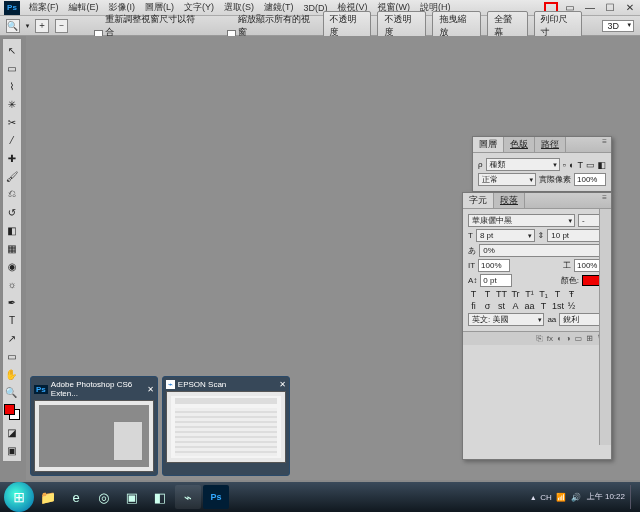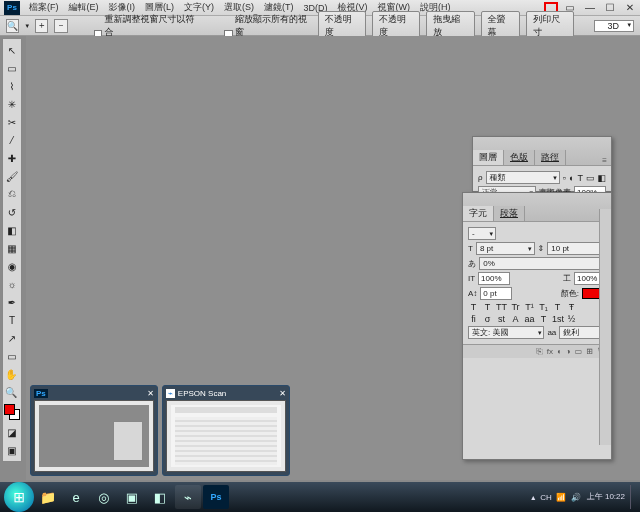--- a/index.html
+++ b/index.html
@@ -13,36 +13,36 @@
   .win-ctrl { display: flex; }
   .win-ctrl span { width: 20px; text-align: center; font-size: 10px; }
   .red-marker { width: 14px; height: 12px; border: 2px solid #e00; margin-right: 2px; }
 
   
   .optbar { height: 20px; background: linear-gradient(#dcdcdc,#cacaca); border-bottom: 1px solid #999; display: flex; align-items: center; font-size: 9px; color: #222; gap: 6px; padding: 0 6px; }
   .optbar .tool-ic { width: 14px; height: 14px; border: 1px solid #888; background: #eee; display: flex; align-items: center; justify-content: center; font-size: 9px; }
   .optbar .chk { display: flex; align-items: flex-end; gap: 2px; margin-left: 20px; }
   .optbar .chk .box { width: 9px; height: 9px; border: 1px solid #777; background: #fff; }
   .optbar .btn { padding: 1px 6px; border: 1px solid #888; background: linear-gradient(#e8e8e8,#d0d0d0); border-radius: 2px; }
-  .optbar .sel { border: 1px solid #888; background: #fff; padding: 0 14px 0 12px; position: relative; margin-left: 8px; }
+  .optbar .sel { border: 1px solid #888; background: #fff; padding: 0 14px 0 4px; position: relative; margin-left: 8px; }
   .optbar .sel::after { content: "▾"; position: absolute; right: 2px; font-size: 7px; }
 
   
   .docarea { position: absolute; left: 26px; top: 36px; right: 0; bottom: 32px; background: #8f8f8f; }
 
   
   .toolbox { position: absolute; left: 2px; top: 38px; width: 20px; background: #d7d7d7; border: 1px solid #888; display: flex; flex-direction: column; padding: 2px 0; }
   .toolbox .t { width: 16px; height: 16px; margin: 1px auto; font-size: 10px; color: #222; display: flex; align-items: center; justify-content: center; border: 1px solid transparent; }
   .swatch { width: 16px; height: 16px; position: relative; margin: 3px auto; }
   .swatch .fg { position: absolute; width: 11px; height: 11px; background: #e00; border: 1px solid #000; top: 0; left: 0; }
   .swatch .bg { position: absolute; width: 11px; height: 11px; background: #fff; border: 1px solid #000; bottom: 0; right: 0; }
 
   
   .panel-grp { position: absolute; background: #d7d7d7; border: 1px solid #777; font-size: 9px; color: #222; box-shadow: 2px 2px 4px rgba(0,0,0,.3); }
-  .panel-tabs { height: 29px; background: linear-gradient(#ccc,#bbb); display: flex; align-items: flex-end; border-bottom: 1px solid #999; }
+  .panel-tabs { height: 16px; background: linear-gradient(#ccc,#bbb); display: flex; align-items: flex-start; border-bottom: 1px solid #999; }
   .panel-tabs .tab { padding: 1px 6px; background: #d7d7d7; border-right: 1px solid #999; }
   .panel-tabs .tab.inactive { background: #bfbfbf; text-decoration: underline; }
   .panel-tabs .icons { margin-left: auto; display: flex; gap: 3px; padding-right: 4px; font-size: 8px; color: #555; }
   .panel-body { padding: 3px 5px; }
   .row { display: flex; align-items: center; gap: 3px; margin: 2px 0; }
   .field { border: 1px solid #888; background: #fff; height: 13px; padding: 0 2px; font-size: 8px; display: flex; align-items: center; }
   .field.num { width: 32px; }
   .dd { border: 1px solid #888; background: #eee; height: 13px; padding: 0 12px 0 3px; position: relative; font-size: 8px; display: flex; align-items: center; }
   .dd::after { content: "▾"; position: absolute; right: 2px; font-size: 7px; }
   .lbl { font-size: 8px; }
@@ -177,20 +177,21 @@
 <div class="panel-grp" style="right:28px; top:192px; width:150px; height:268px;">
   <div class="panel-tabs">
     <div class="tab">字元</div>
     <div class="tab inactive">段落</div>
     <div class="icons">
         <span>≡</span>
       </div>
   </div>
   <div class="panel-body">
     <div class="row">
+      <div class="dd" style="flex:2">華康儷中黑</div>
       <div class="dd" style="width:28px">-</div>
     </div>
     <div class="row">
       <span class="lbl">T</span>
       <div class="dd" style="flex:1">8 pt</div>
       <span class="lbl">⇕</span>
       <div class="dd" style="flex:1">10 pt</div>
     </div>
     <div class="row">
       <span class="lbl">あ</span>
@@ -245,20 +246,21 @@
     <span>▭</span>
     <span>⊞</span>
     <span>🗑</span>
   </div>
 </div>
 
 <div class="switcher">
   <div class="thumb">
     <div class="cap">
         <span style="background:#001e36;color:#31a8ff;padding:0 2px;font-weight:bold">Ps</span>
+        <span>Adobe Photoshop CS6 Exten...</span>
         <span class="close">✕</span>
       </div>
     <div class="preview">
       <div style="position:absolute;inset:4px;background:#8a8a8a"></div>
       <div style="position:absolute;right:10px;top:20px;width:30px;height:40px;background:#d7d7d7;border:1px solid #888"></div>
     </div>
   </div>
   <div class="thumb">
     <div class="cap">
         <span style="background:#fff;color:#06c;padding:0 2px">⌁</span>

